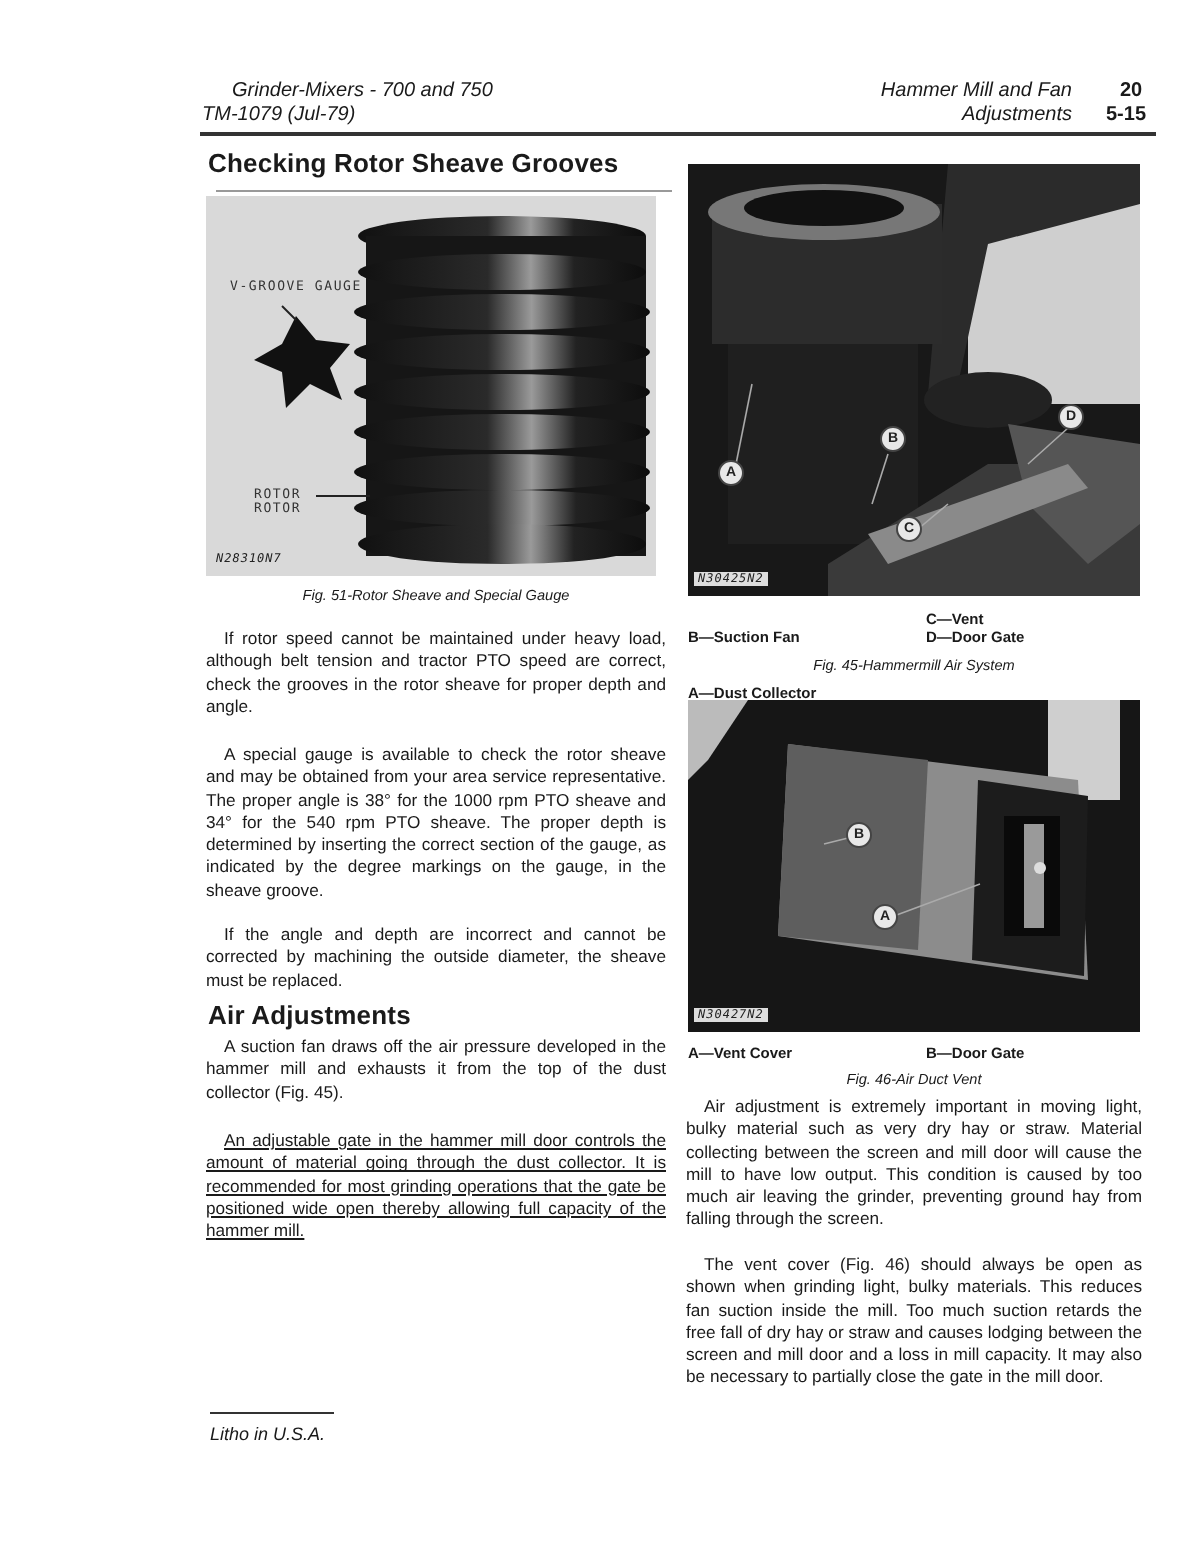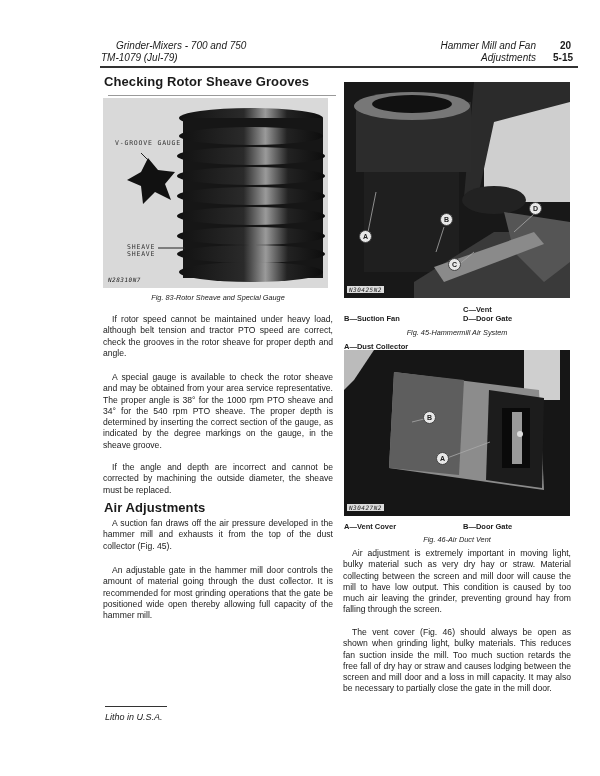--- a/index.html
+++ b/index.html
@@ -59,32 +59,32 @@
       <ellipse cx="148" cy="118" rx="74" ry="9" fill="url(#shv)"></ellipse>
       <ellipse cx="148" cy="138" rx="74" ry="9" fill="url(#shv)"></ellipse>
       <ellipse cx="148" cy="156" rx="74" ry="9" fill="url(#shv)"></ellipse>
       <ellipse cx="148" cy="174" rx="72" ry="10" fill="url(#shv)"></ellipse>
     </g>
     <polygon points="45,60 55,72 72,74 62,86 68,102 52,94 40,106 38,88 24,82 38,74" fill="#111"></polygon>
     <line x1="38" y1="55" x2="45" y2="62" stroke="#222" stroke-width="1"></line>
     <line x1="55" y1="150" x2="82" y2="150" stroke="#222" stroke-width="1"></line>
   </svg>
   <div class="label-stencil" style="left:12px;top:42px;">V-GROOVE GAUGE</div>
-  <div class="label-stencil" style="left:24px;top:146px;width:30px;">SHEAVE SHEAVE</div>
+  <div class="label-stencil" style="left:24px;top:146px;width:30px;">ROTOR ROTOR</div>
   <div class="code" style="left:3px;top:178px;background:transparent;">N28310N7</div>
 </div>
-<div class="abs cap" style="left:103px;top:293px;width:230px;">Fig. 83-Rotor Sheave and Special Gauge</div>
+<div class="abs cap" style="left:103px;top:293px;width:230px;">Fig. 51-Rotor Sheave and Special Gauge</div>
 
 <div class="abs para" style="left:103px;top:314px;width:230px;">If rotor speed cannot be maintained under heavy load, although belt tension and tractor PTO speed are correct, check the grooves in the rotor sheave for proper depth and angle.</div>
 <div class="abs para" style="left:103px;top:372px;width:230px;">A special gauge is available to check the rotor sheave and may be obtained from your area service representative. The proper angle is 38° for the 1000 rpm PTO sheave and 34° for the 540 rpm PTO sheave. The proper depth is determined by inserting the correct section of the gauge, as indicated by the degree markings on the gauge, in the sheave groove.</div>
 <div class="abs para" style="left:103px;top:462px;width:230px;">If the angle and depth are incorrect and cannot be corrected by machining the outside diameter, the sheave must be replaced.</div>
 
 <div class="abs h1" style="left:104px;top:500px;">Air Adjustments</div>
 <div class="abs para" style="left:103px;top:518px;width:230px;">A suction fan draws off the air pressure developed in the hammer mill and exhausts it from the top of the dust collector (Fig. 45).</div>
-<div class="abs para" style="left:103px;top:565px;width:230px;">An adjustable gate in the hammer mill door controls the amount of material going through the dust collector. It is recommended for most grinding operations that the gate be positioned wide open thereby allowing full capacity of the hammer mill.</div>
+<div class="abs para" style="left:103px;top:565px;width:230px;text-decoration:underline;">An adjustable gate in the hammer mill door controls the amount of material going through the dust collector. It is recommended for most grinding operations that the gate be positioned wide open thereby allowing full capacity of the hammer mill.</div>
 
 <div class="abs" style="left:105px;top:706px;width:62px;height:1px;background:#333;"></div>
 <div class="abs hdr" style="left:105px;top:711px;font-size:9px;">Litho in U.S.A.</div>
 
 <div class="photo" style="left:344px;top:82px;width:226px;height:216px;background:#1a1a1a;">
   <svg width="226" height="216" viewBox="0 0 226 216">
     <rect x="0" y="0" width="226" height="216" fill="#181818"></rect>
     <rect x="140" y="0" width="86" height="120" fill="#cfcfcf"></rect>
     <polygon points="130,0 226,0 226,20 150,40 135,110 120,115" fill="#2b2b2b"></polygon>
     <rect x="12" y="20" width="115" height="70" fill="#2c2c2c"></rect>

